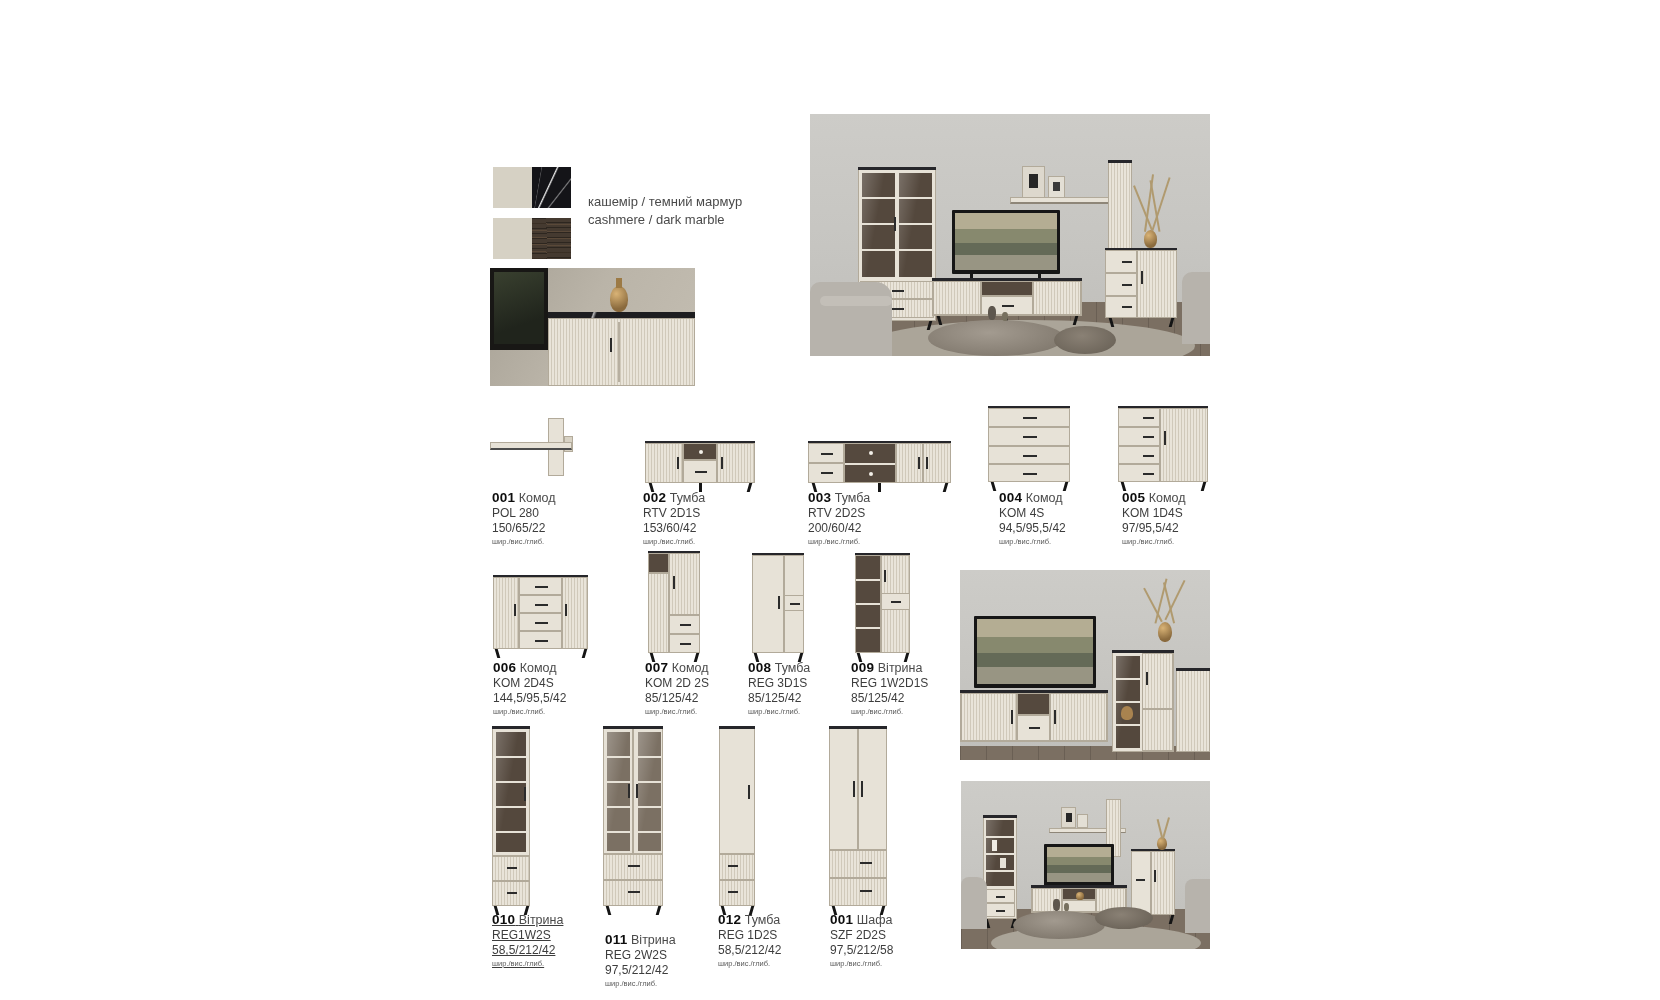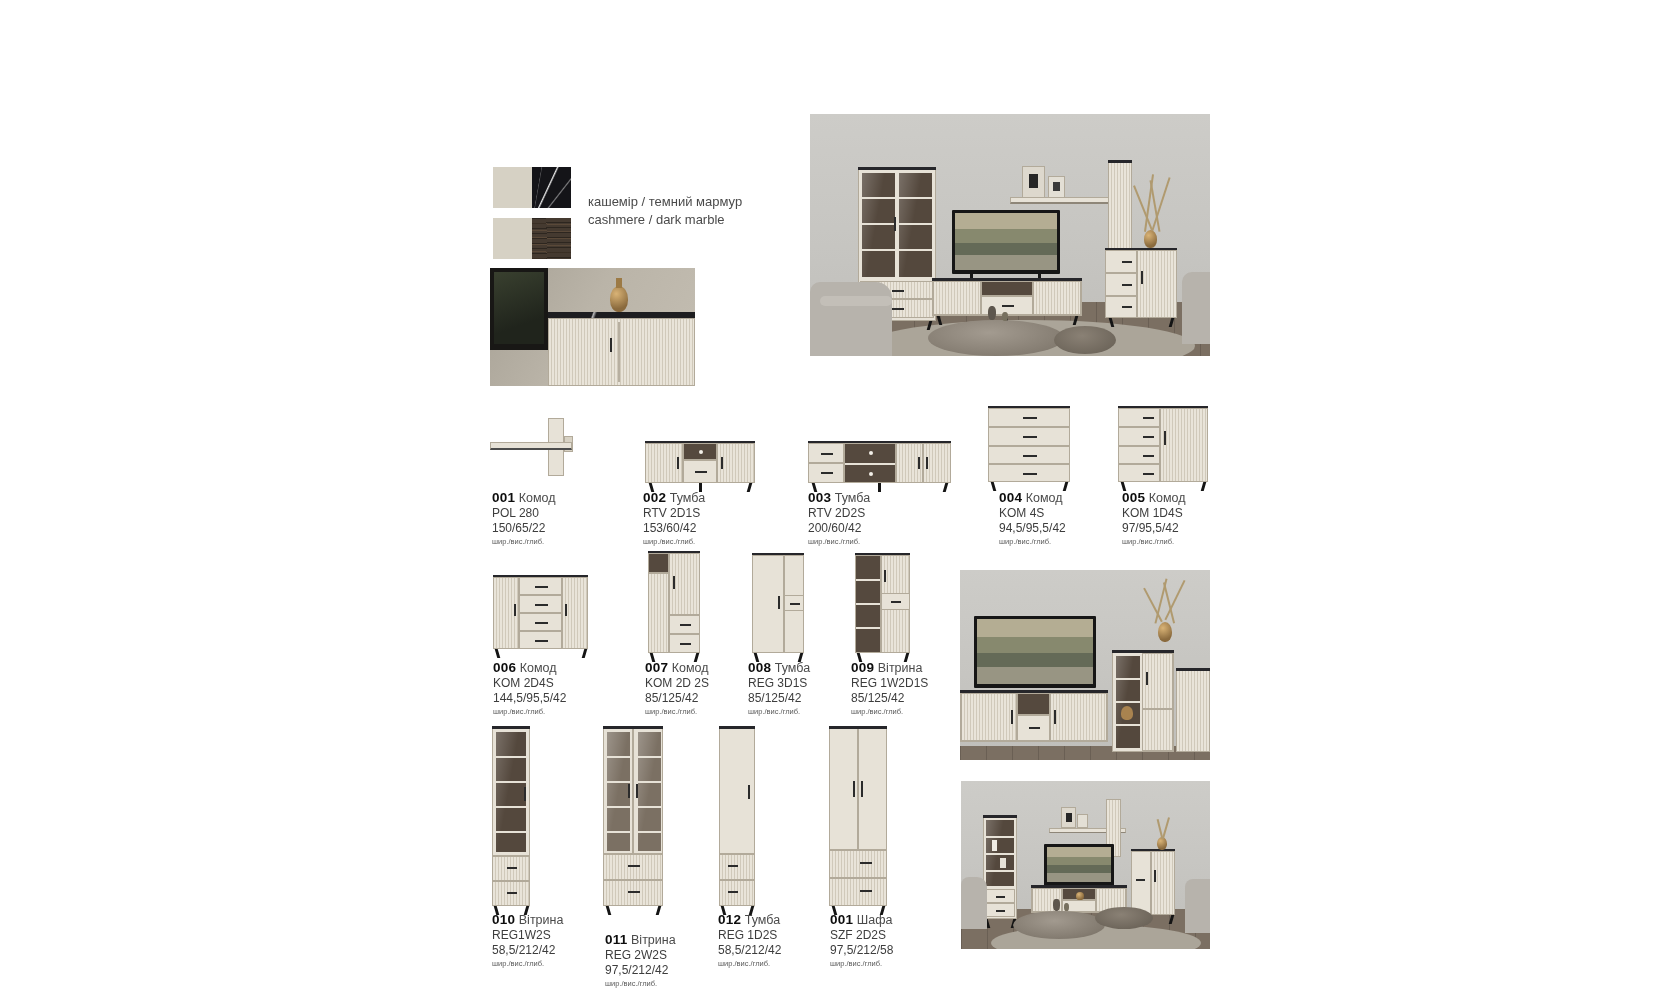--- a/index.html
+++ b/index.html
@@ -636,21 +636,21 @@
     <div>85/125/42</div>
     <div class="note">шир./вис./глиб.</div>
   </div>
   <div class="plabel" style="left:851px; top:660px;">
     <div><span class="num">009</span> <span class="pname">Вітрина</span></div>
     <div>REG 1W2D1S</div>
     <div>85/125/42</div>
     <div class="note">шир./вис./глиб.</div>
   </div>
 
-  <div class="plabel" style="left:492px; top:912px;">
+  <div class="plabel" style="left:492px; top:912px;text-decoration:underline;">
     <div><span class="num">010</span> <span class="pname">Вітрина</span></div>
     <div>REG1W2S</div>
     <div>58,5/212/42</div>
     <div class="note">шир./вис./глиб.</div>
   </div>
   <div class="plabel" style="left:605px; top:932px;">
     <div><span class="num">011</span> <span class="pname">Вітрина</span></div>
     <div>REG 2W2S</div>
     <div>97,5/212/42</div>
     <div class="note">шир./вис./глиб.</div>

